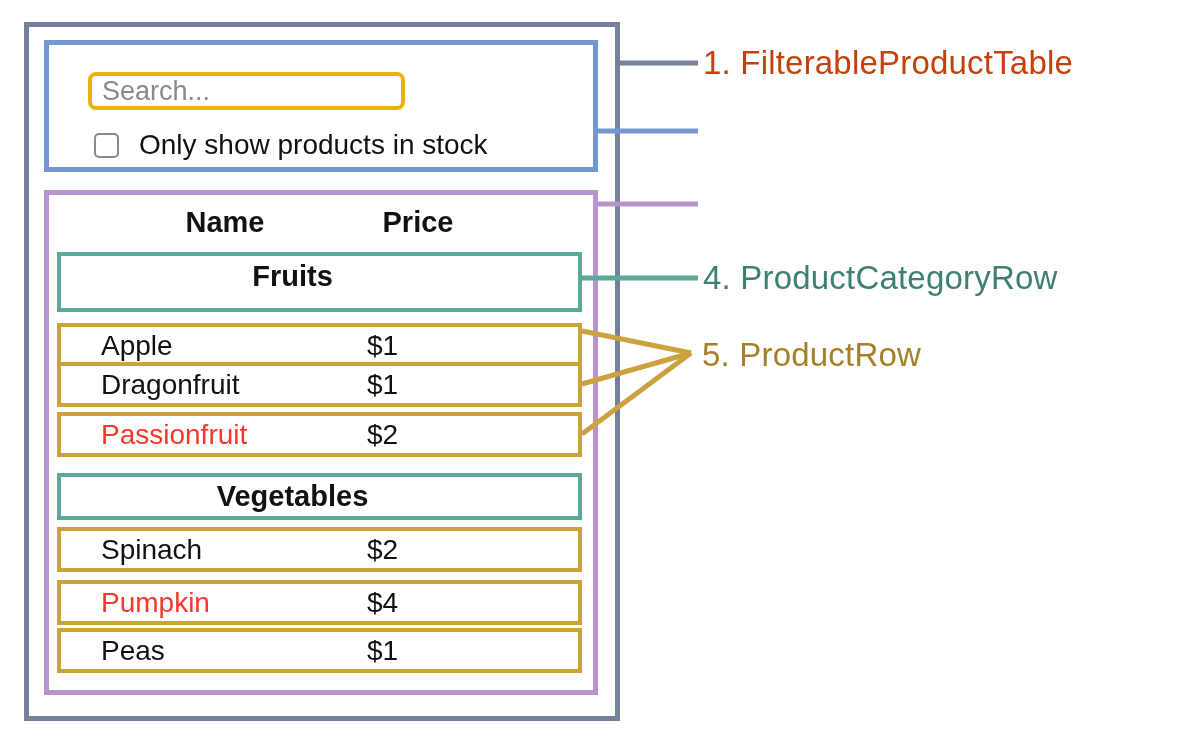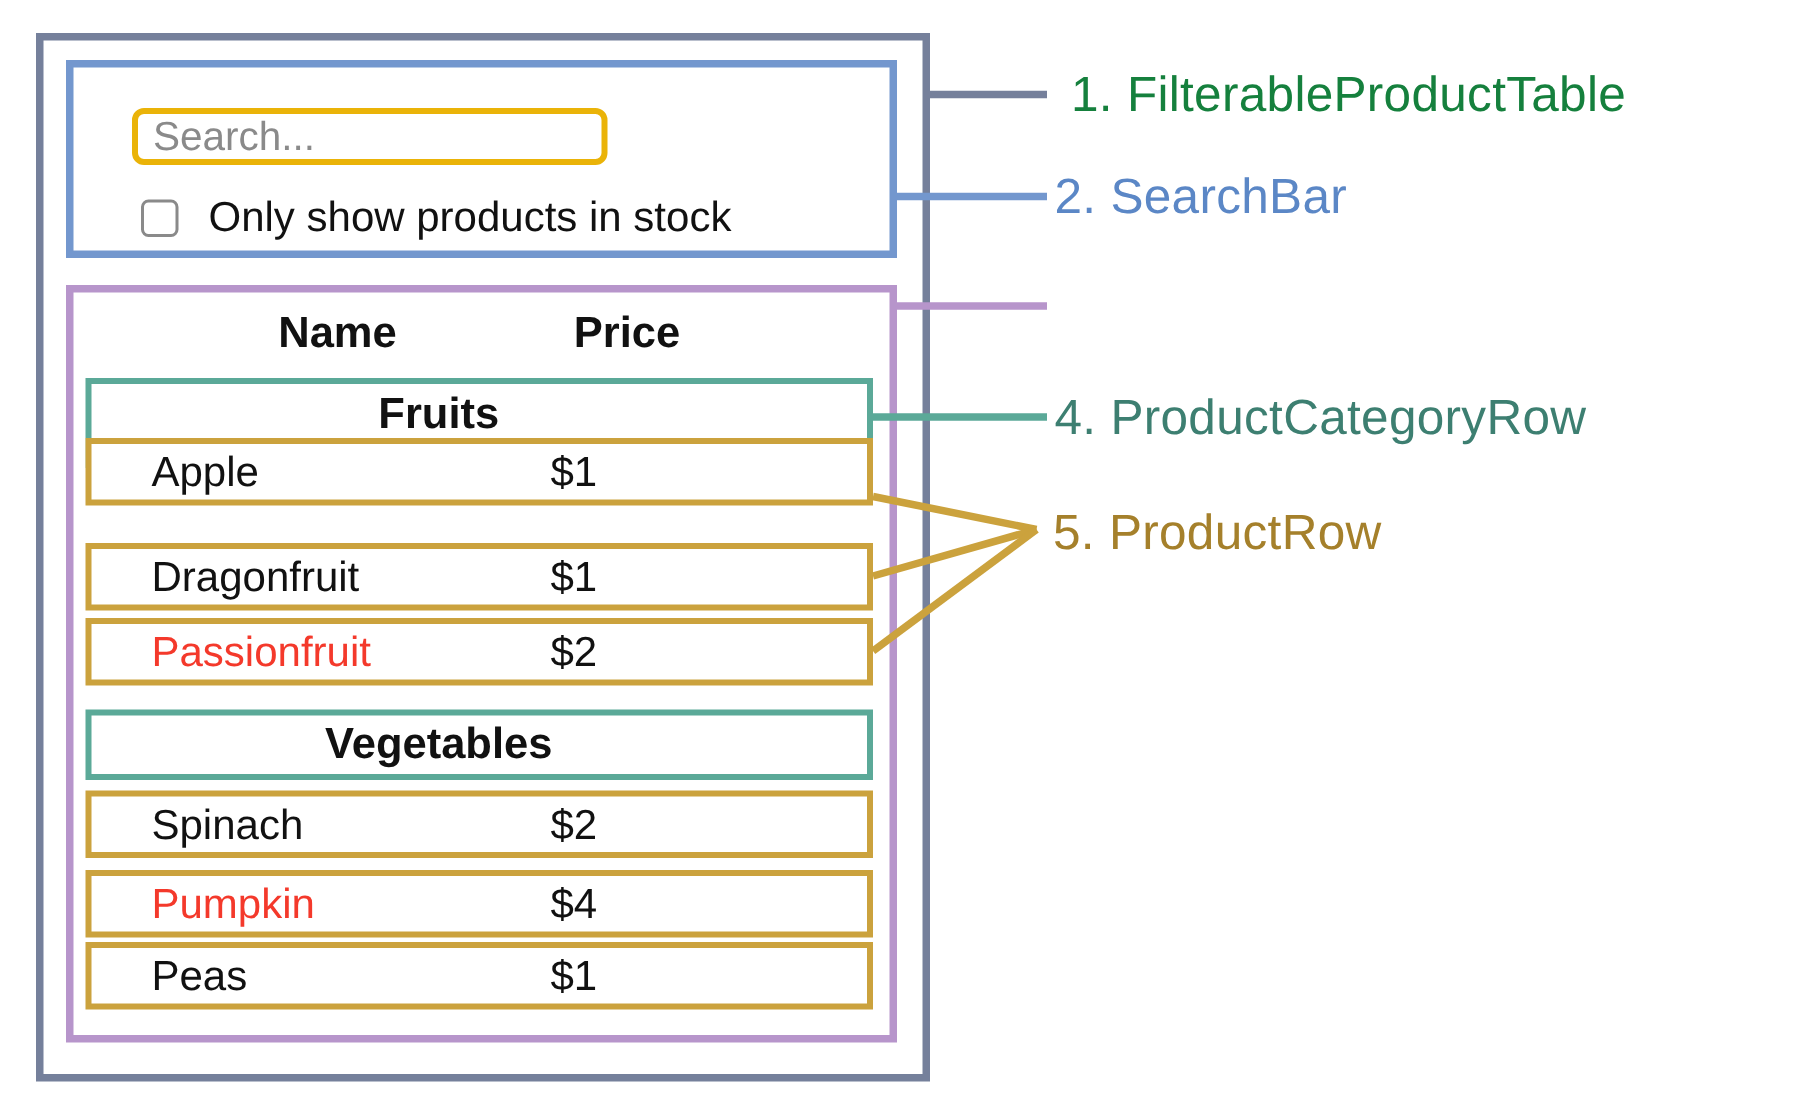--- a/index.html
+++ b/index.html
@@ -35,32 +35,32 @@
   
   .cat-row{left:57px;width:525px;border:4px solid #5ba998;text-align:center;}
   .cat-row span{display:block;padding-right:54px;font-size:29px;font-weight:bold;color:#111;line-height:40px;}
   .cat-fruits{top:252px;height:60px;}
   .cat-fruits span{line-height:40px;}
   .cat-veg{top:473px;height:47px;}
   .cat-veg span{line-height:39px;}
   .prod-row{left:57px;width:525px;height:45px;border:4px solid #cba23d;}
   .prod-row .pname{position:absolute;left:40px;top:50%;transform:translateY(-50%);font-size:28px;color:#111;white-space:nowrap;}
   .prod-row .pprice{position:absolute;left:306px;top:50%;transform:translateY(-50%);font-size:28px;color:#111;}
-  .row-0{top:292px;}
+  .row-0{top:323px;}
   .row-1{top:362px;}
   .row-2{top:412px;}
   .row-3{top:527px;}
   .row-4{top:580px;}
   .row-5{top:628px;}
   .oos{color:#f4392b !important;}
   
   .overlay{position:absolute;left:0;top:0;width:1200px;height:744px;pointer-events:none;}
   
   .ann{position:absolute;transform:translateY(-50%);font-size:33px;white-space:nowrap;letter-spacing:0.2px;}
-  .ann-1{left:703px;top:63px;color:#15803d;margin-left:11px;}
+  .ann-1{left:703px;top:63px;color:#c2410c;}
   .ann-2{left:703px;top:131px;color:#5b87c6;}
   .ann-3{left:703px;top:204px;color:#9a6cb4;}
   .ann-4{left:703px;top:278px;color:#3d7f71;}
   .ann-5{left:702px;top:355px;color:#a5802b;}
 </style>
 </head>
 <body>
 
 <div class="canvas">
 
@@ -113,17 +113,16 @@
     <line x1="618" y1="63" x2="698" y2="63" stroke="#75809b" stroke-width="5"></line>
     <line x1="598" y1="131" x2="698" y2="131" stroke="#7397ce" stroke-width="5"></line>
     <line x1="598" y1="204" x2="698" y2="204" stroke="#b795cb" stroke-width="5"></line>
     <line x1="580" y1="278" x2="698" y2="278" stroke="#5ba998" stroke-width="5"></line>
     <line x1="582" y1="331" x2="691" y2="353" stroke="#cba23d" stroke-width="5"></line>
     <line x1="582" y1="384" x2="691" y2="353" stroke="#cba23d" stroke-width="5"></line>
     <line x1="582" y1="434" x2="691" y2="353" stroke="#cba23d" stroke-width="5"></line>
   </svg>
 
   <div class="ann ann-1">1. FilterableProductTable</div>
-  <div class="ann ann-2">2. SearchBar</div>
   <div class="ann ann-4">4. ProductCategoryRow</div>
   <div class="ann ann-5">5. ProductRow</div>
 
 </div>
 
 </body></html>

